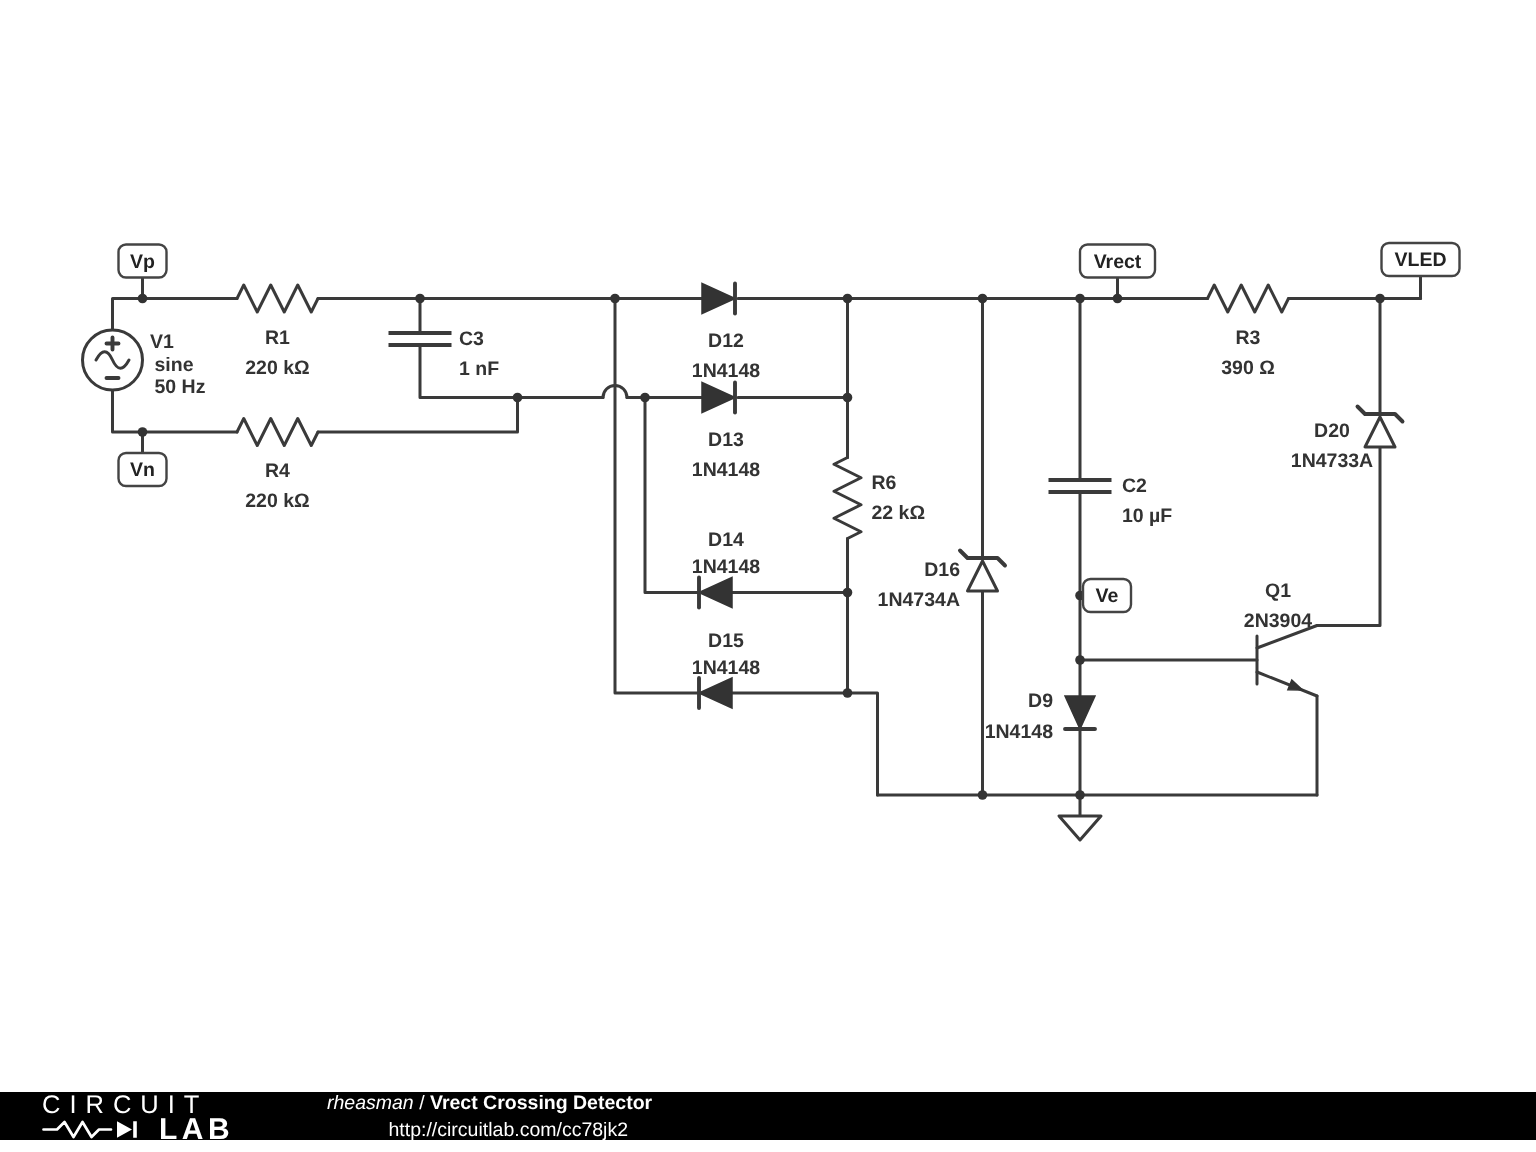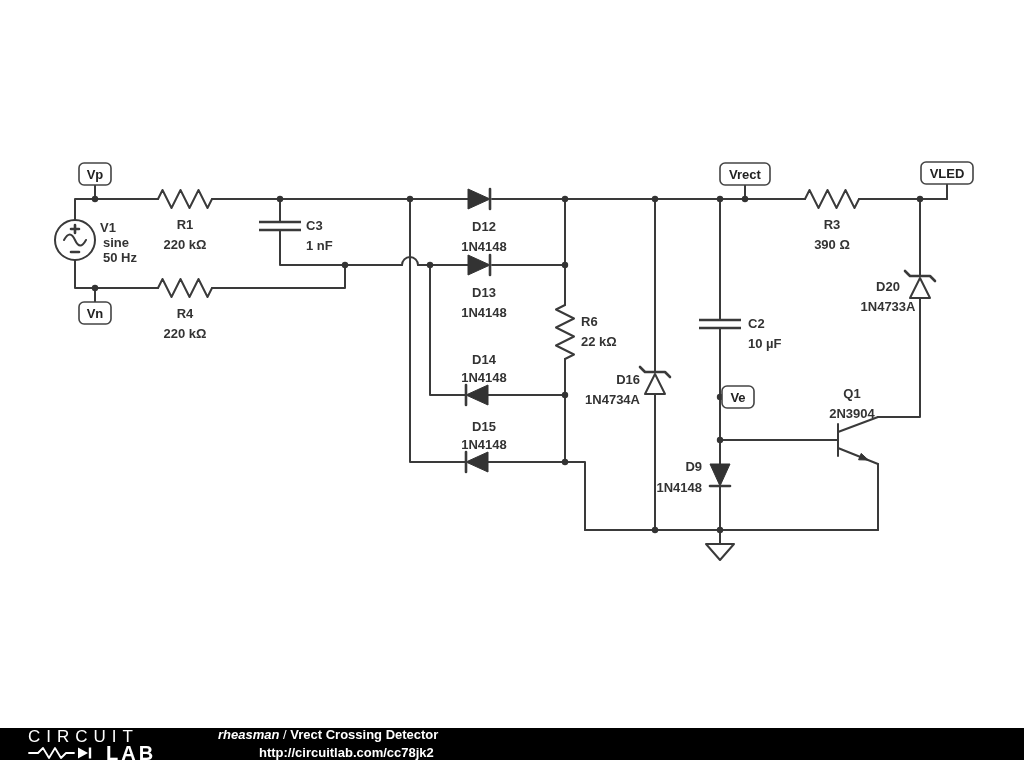--- a/index.html
+++ b/index.html
@@ -14,23 +14,23 @@
   .dot{fill:#333;}
   .lbl{font:bold 13px "Liberation Sans",sans-serif;fill:#333;}
   .node-box{fill:#ffffff;stroke:#444;stroke-width:1.6;}
   .node-text{font:bold 13px "Liberation Sans",sans-serif;fill:#222;}
   footer{height:32px;background:#000;display:flex;align-items:center;color:#fff;}
   .logo{margin-left:28px;width:150px;}
   .logo-top{font-size:17px;letter-spacing:6px;font-weight:400;color:#fff;line-height:17px;}
   .logo-bottom{display:flex;align-items:center;gap:6px;line-height:15px;margin-top:1px;}
   .logo-bottom .lab{font-size:20px;font-weight:bold;letter-spacing:3px;}
   .attribution{margin-left:40px;font-size:13px;line-height:1.42;}
-  .attribution .author{font-style:italic;font-weight:bold;}
+  .attribution .author{font-style:italic;font-weight:normal;}
   .attribution .title{font-weight:bold;}
-  .attribution .url{font-weight:bold;padding-left:41px;}
+  .attribution .url{font-weight:normal;padding-left:41px;}
 </style>
 </head>
 <body>
 
 <div class="canvas">
 <svg width="1024" height="728" viewBox="0 0 1024 728">
 
   <g>
 
     <path class="wire" d="M75,220 L75,199 L158,199"></path>

